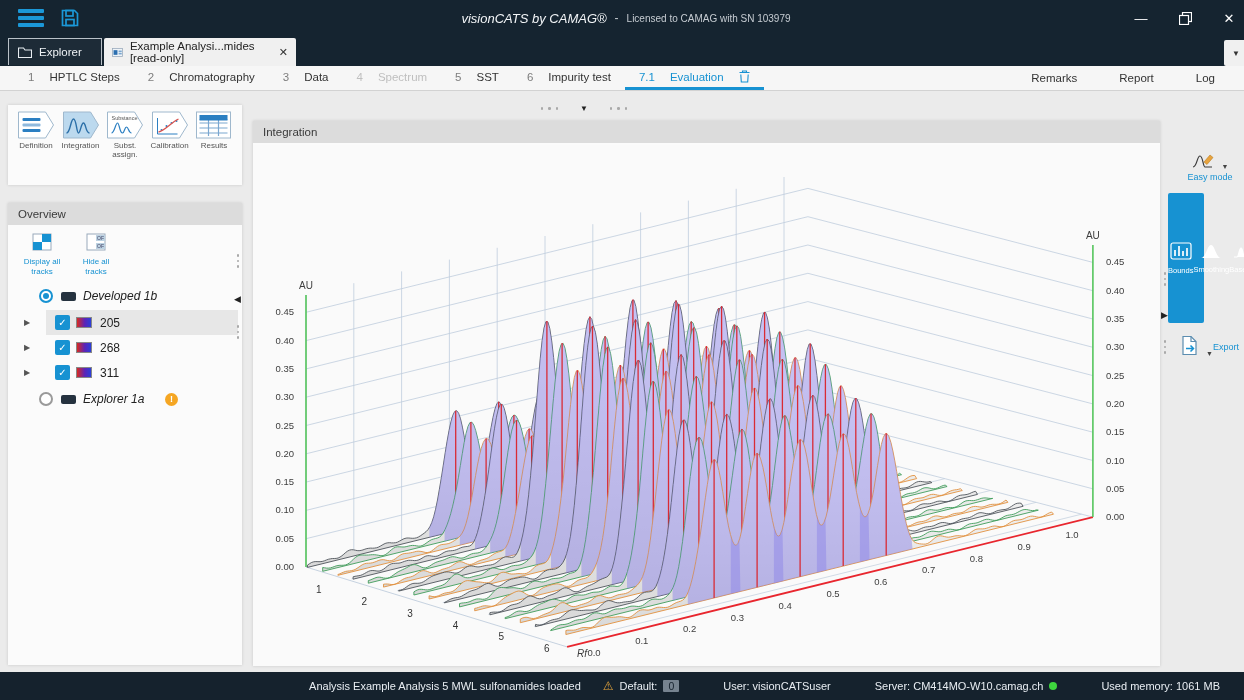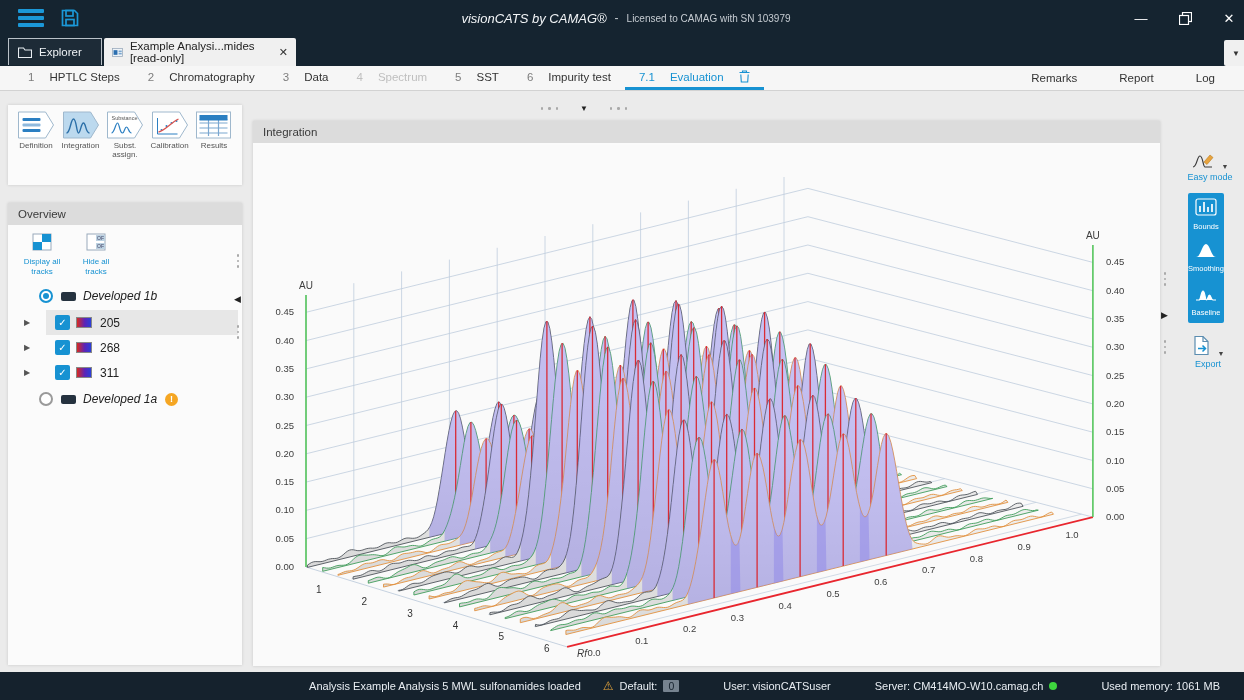--- a/index.html
+++ b/index.html
@@ -70,24 +70,24 @@
   
   .mainpanel{left:253px;top:121px;width:907px;height:545px;}
   .plotwrap{position:absolute;left:0;top:24px;right:0;bottom:0;background:#fafafa;}
   .plotwrap svg text{font-family:"Liberation Sans",sans-serif;}
   
   .rtools{position:absolute;right:0;top:90px;width:84px;bottom:28px;}
   .easymode{position:absolute;left:14px;top:60px;width:56px;display:flex;flex-direction:column;align-items:center;cursor:pointer;}
   .easymode .lbl, .exportbtn .lbl{font-size:9px;color:#1792d2;text-align:right;line-height:1.2;margin-top:2px;}
   .ddwrap{display:flex;align-items:flex-end;gap:6px;}
   .dd{font-size:7px;color:#444;}
-  .bluepanel{position:absolute;left:20px;top:103px;width:36px;height:130px;background:#1792d2;border-radius:2px;display:flex;flex-direction:column;}
+  .bluepanel{position:absolute;left:0;top:103px;width:36px;height:130px;background:#1792d2;border-radius:2px;display:flex;}
   .btool{flex:1;display:flex;flex-direction:column;align-items:center;justify-content:center;cursor:pointer;}
   .btool .lbl{font-size:7.5px;color:#fff;margin-top:2px;}
-  .exportbtn{position:absolute;left:12px;top:245px;width:56px;display:flex;flex-direction:column;align-items:center;cursor:pointer;}
+  .exportbtn{position:absolute;left:12px;top:245px;width:56px;display:flex;flex-direction:row;align-items:center;cursor:pointer;}
   
   .statusbar{position:absolute;left:0;bottom:0;width:100%;height:28px;background:#15222d;color:#e8edf2;font-size:11px;display:flex;align-items:center;justify-content:flex-end;}
   .statusbar .left{padding-left:8px;}
   .statusbar .right{display:flex;align-items:center;gap:0;padding-right:10px;}
   .statusbar .sitem{display:flex;align-items:center;gap:6px;padding:0 22px;}
   .warn-tri{color:#eca93c;font-size:12px;}
   .badge{background:#76838f;color:#15222d;padding:0 5px;font-size:10.5px;border-radius:1px;}
   .greendot{width:8px;height:8px;border-radius:50%;background:#3ed63e;display:inline-block;}
 </style>
 </head>
@@ -279,21 +279,21 @@
         </div>
         <div class="trow wl">
           <span class="arrow">▶</span>
           <span class="cb">✓</span>
           <span class="swatch"></span>
           <span class="wlabel">311</span>
         </div>
         <div class="trow" style="height:28px">
           <span class="radio "></span>
           <span class="plate"></span>
-          <span class="rlabel">Developed 1a</span>
+          <span class="rlabel">Explorer 1a</span>
           <span class="warn">!</span>
         </div>
       </div>
   </div>
 
   <div class="vdots" style="left:236px;top:254px;">
       <i></i>
       <i></i>
       <i></i>
     </div>

